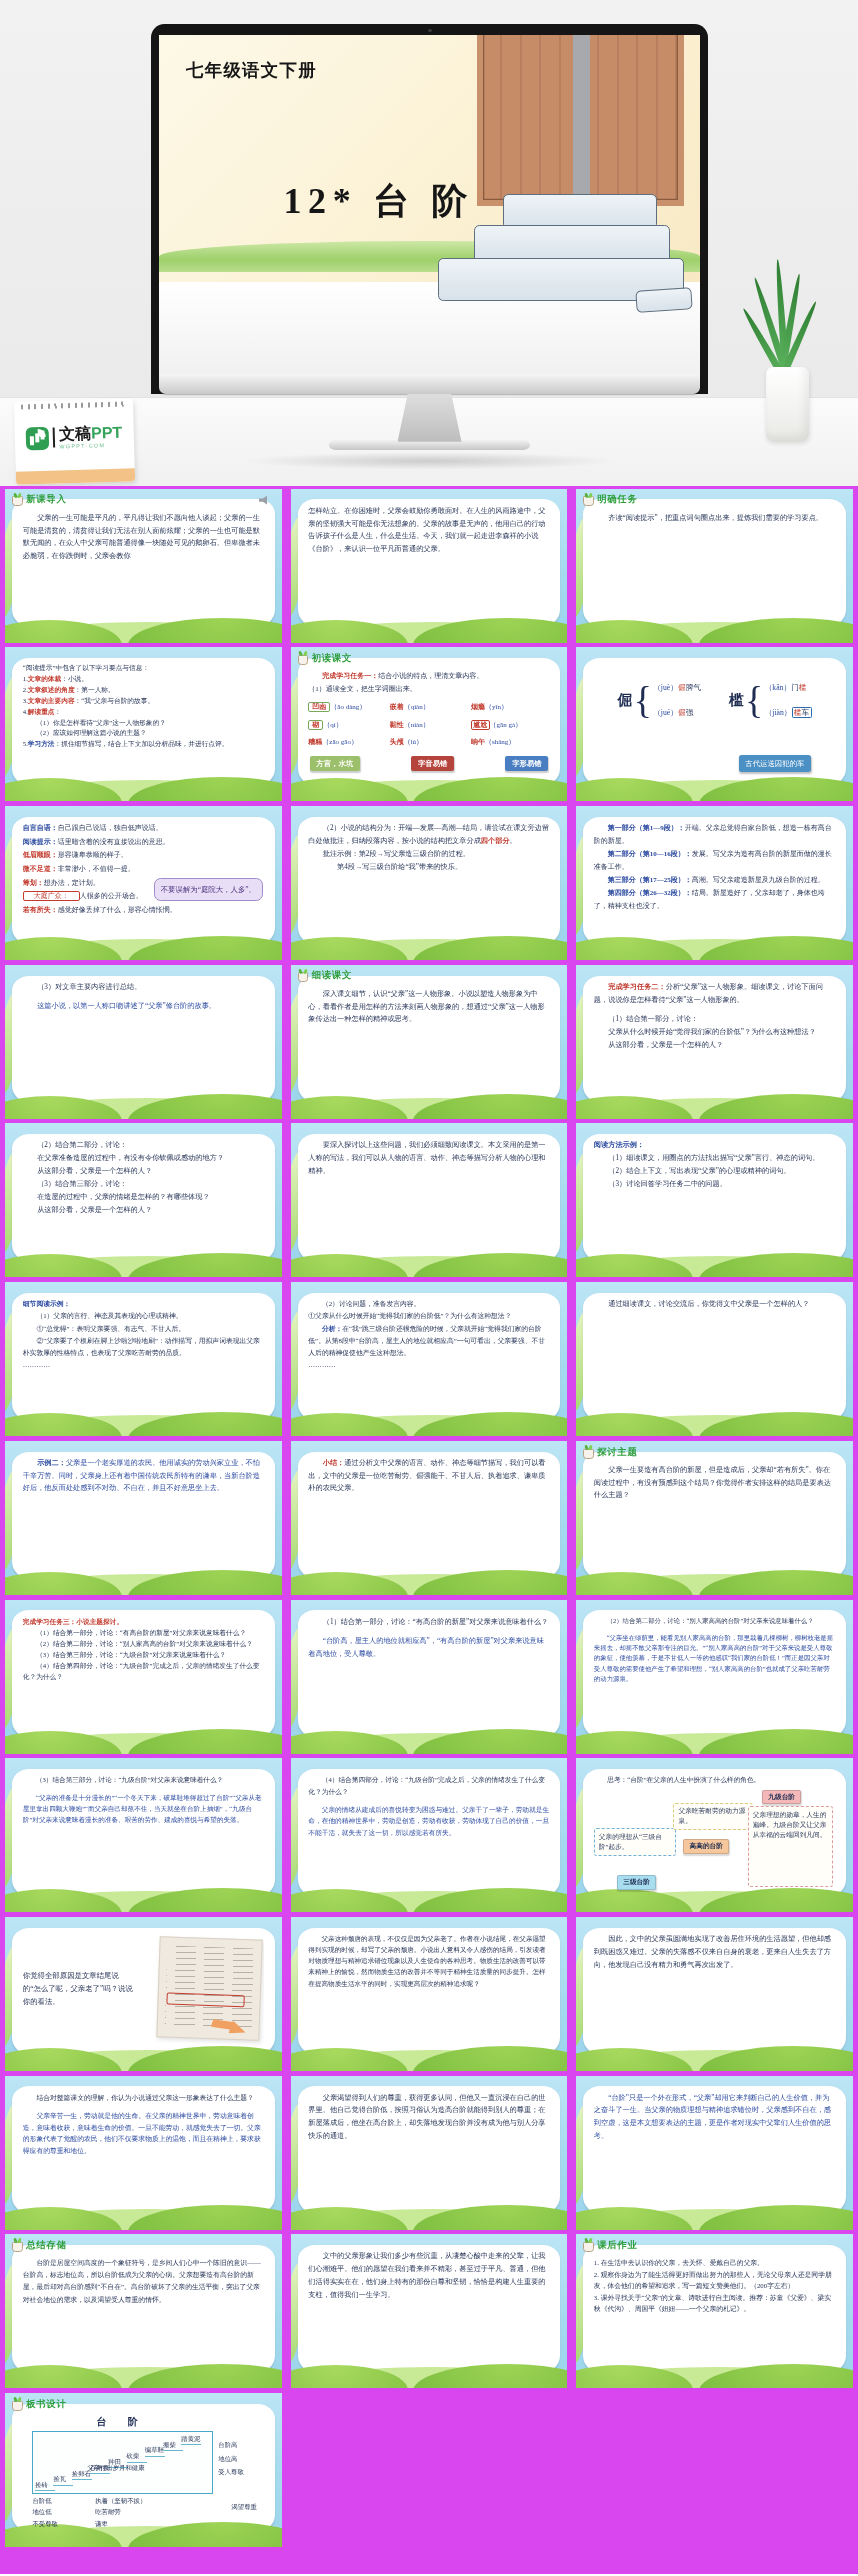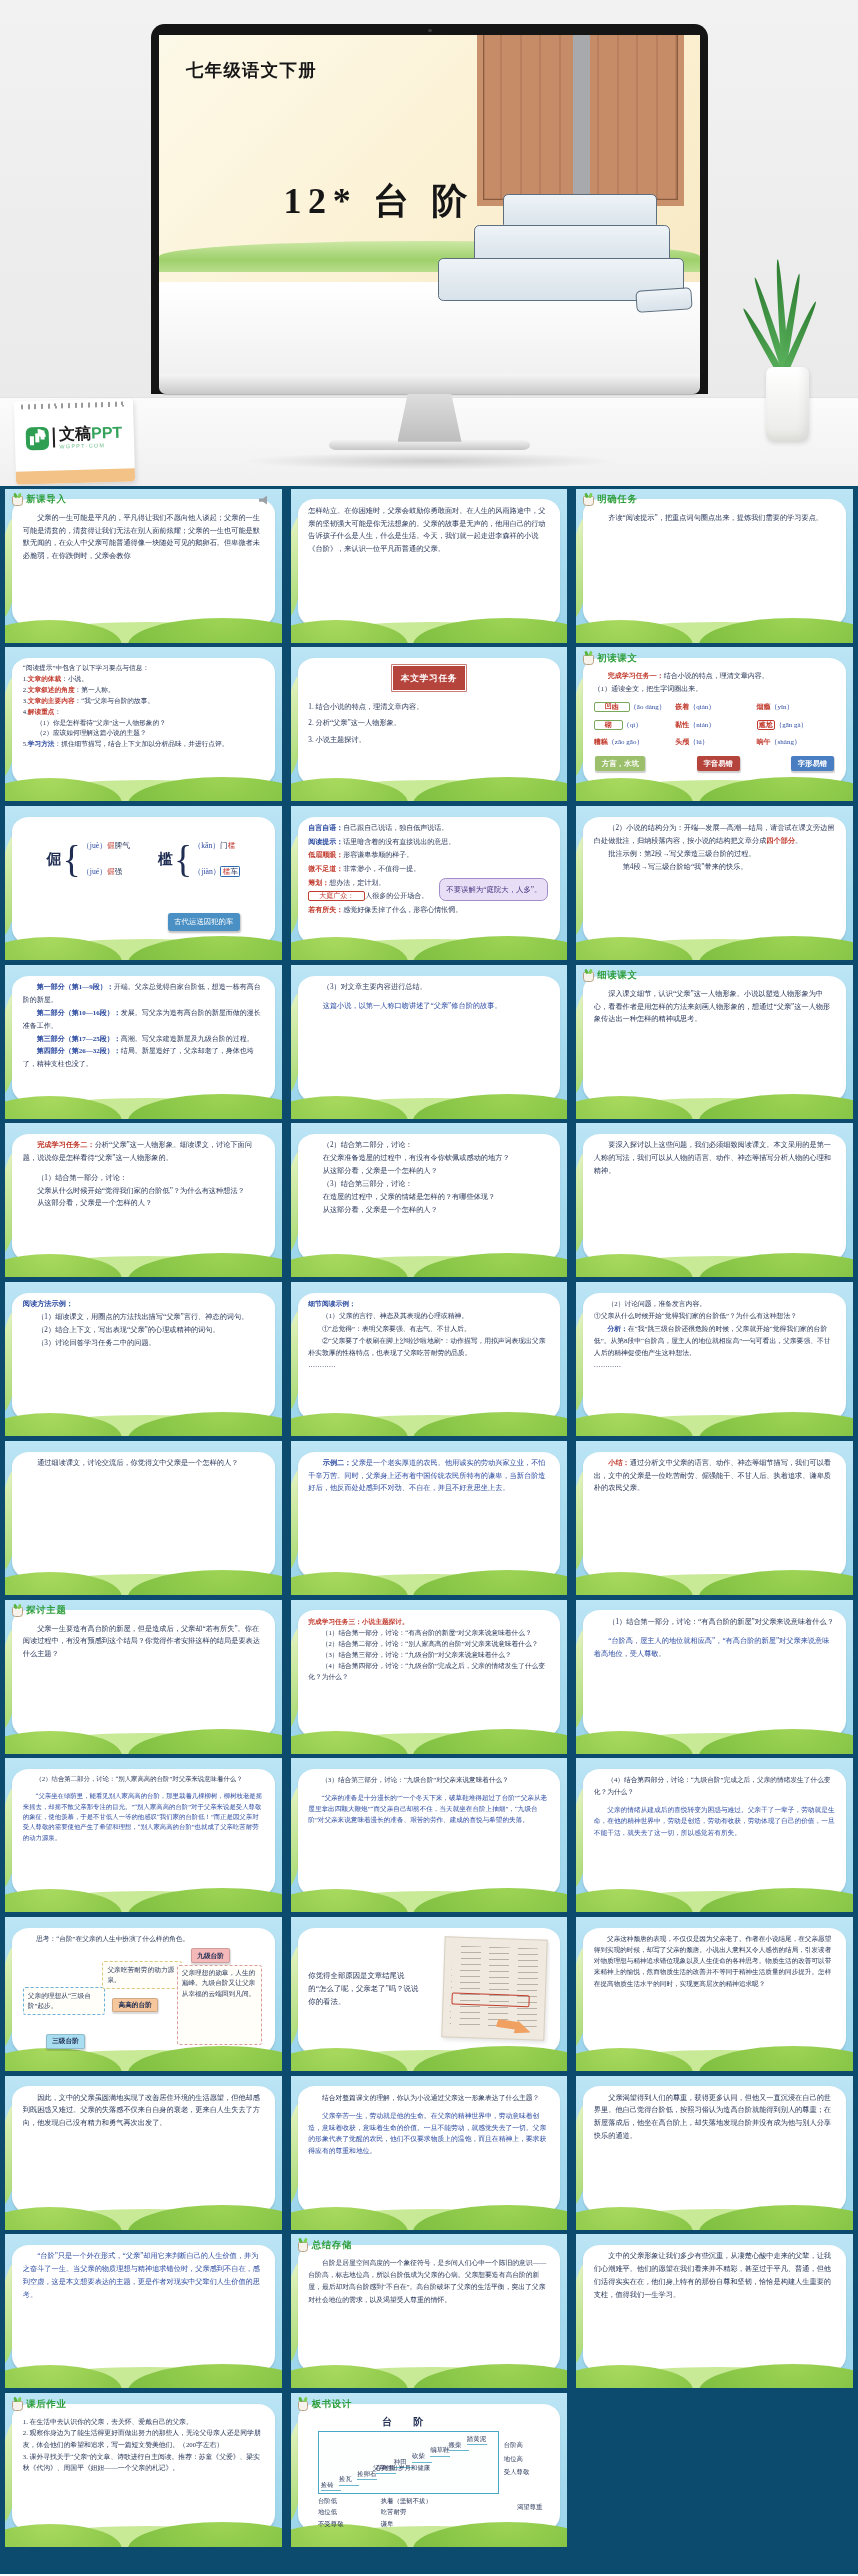--- a/index.html
+++ b/index.html
@@ -44,21 +44,21 @@
   .plant{position:absolute;right:31px;top:287px;width:80px;height:176px;}
   .vase{position:absolute;bottom:21.5px;left:19px;width:43px;height:75px;background:linear-gradient(#ffffff,#e9e9e6);border-radius:6.7px 6.7px 8.7px 8.7px;box-shadow:inset -4px -5.4px 9.4px rgba(0,0,0,.07),0.7px 2px 4px rgba(0,0,0,.10);}
   .lf{position:absolute;width:7.4px;height:101px;background:linear-gradient(#2e7d32,#5cb45e);border-radius:50% 50% 45% 45%/95% 95% 5% 5%;}
   .lf1{left:20px;bottom:87px;transform:rotate(-18deg);}
   .lf2{left:31px;bottom:93px;transform:rotate(-4deg);height:111px;}
   .lf3{left:40px;bottom:89px;transform:rotate(10deg);}
   .lf4{left:13.4px;bottom:80px;transform:rotate(-30deg);height:80px;}
   .lf5{left:48px;bottom:80px;transform:rotate(24deg);height:85px;}
 
   
-  .grid{display:grid;grid-template-columns:repeat(3,1fr);gap:4.7px 9.4px;padding:2.7px 5.4px 27px 5.4px;background:#0c4a6e;}
+  .grid{display:grid;grid-template-columns:repeat(3,1fr);gap:4.7px 9.4px;padding:2.7px 5.4px 27px 5.4px;background:#d946ef;}
   .slide{position:relative;height:154px;background:linear-gradient(180deg,#bce5f5 0%,#a5daee 55%,#9ad4ec 100%);overflow:hidden;}
   .panel{position:absolute;left:2.5%;right:2.5%;top:7%;bottom:10%;background:#fff;border-radius:17.4px 17.4px 19px 19px/14.8px 14.8px 17.4px 17.4px;box-shadow:0 1.3px 2px rgba(0,0,0,.10);}
   .sliver{position:absolute;left:-6.7px;top:18%;width:20px;height:66%;background:linear-gradient(#e4f4c2,#a9da72);border-radius:50%;transform:rotate(7deg);}
   .hill{position:absolute;border-radius:50%;}
   .h0{bottom:-31px;left:-6%;width:115%;height:52px;background:#c8e996;}
   .h1{bottom:-27px;left:-27px;width:52%;height:50px;background:radial-gradient(ellipse at 50% 0,#a9da5f,#7fbf3f);}
   .h2{bottom:-29.5px;right:-34px;width:68%;height:54px;background:radial-gradient(ellipse at 50% 0,#9ed455,#74b83a);}
   .hdr{position:absolute;top:4.7px;left:6.7px;display:flex;align-items:flex-end;gap:3.4px;z-index:4;}
   .hdr-t{font-weight:bold;font-size:9.4px;color:#2e9e3c;letter-spacing:0.7px;}
   .pot{position:relative;width:8.7px;height:8px;background:#f7f3ec;border:0.7px solid #b9a284;border-radius:1.3px 1.3px 3.4px 3.4px;}
@@ -75,21 +75,21 @@
   .sg-rb{color:#c23b2e;font-weight:bold;}
   .sg-b{color:#2b4aa0;}
   .sg-bb{color:#2b4aa0;font-weight:bold;}
   .sg-boxr{color:#c23b2e;border:0.7px solid #c23b2e;border-radius:2px;padding:0 10px;}
   .badge{display:block;margin:1.3px auto 8px;width:max-content;background:#b5443c;color:#fff;font-weight:bold;padding:2px 8px;font-size:8.7px;border:1.3px solid #fff;box-shadow:0 0 0 0.7px #b5443c;letter-spacing:0.7px;}
   
   .vgrid{display:grid;grid-template-columns:repeat(3,1fr);gap:5.4px 2.7px;margin-top:5.4px;}
   .ventry{white-space:nowrap;}
   .vw{color:#c23b2e;font-weight:bold;}
   .vp{color:#2b4aa0;font-style:normal;}
-  .vb-g .vw{border:0.7px solid #7aa85a;border-radius:2px;padding:0 10px;margin-top:24px;}
+  .vb-g .vw{border:0.7px solid #7aa85a;border-radius:2px;padding:0 3px;margin-top:24px;}
   .vb-r .vw{border:0.7px solid #c23b2e;border-radius:2px;padding:0 1.3px;}
   .vtags{display:flex;justify-content:space-between;margin-top:6.7px;padding:0 1.3px;}
   .vtag{color:#fff;font-weight:bold;font-size:7.4px;padding:1.3px 6.7px;border-radius:2px;box-shadow:0.7px 1.3px 1.3px rgba(0,0,0,.2);text-align:center;}
   
   .prow{display:flex;justify-content:center;gap:28px;margin-top:17.4px;}
   .pgroup{display:flex;align-items:center;gap:1.3px;}
   .pbig{font-size:14.8px;font-weight:bold;color:#1f2d52;}
   .pbrace{font-size:38px;font-weight:200;color:#1f2d52;line-height:1;}
   .pcol{display:flex;flex-direction:column;gap:12px;font-size:7.7px;}
   .pp{color:#2b4aa0;}
@@ -239,33 +239,20 @@
           <p class="p"><span class="sg-k">（2）应该如何理解这篇小说的主题？</span></p>
           <p class="p ni"><span class="sg-k">5.</span><span class="sg-bb">学习方法</span><span class="sg-k">：抓住细节描写，结合上下文加以分析品味，并进行点评。</span></p>
         </div>
       </article>
       <article class="slide">
         <div class="sliver"></div>
         <div class="panel"></div>
         <div class="hill h0"></div>
         <div class="hill h1"></div>
         <div class="hill h2"></div>
-        <div class="sbody nohdr" style="line-height: 2.3;">
-          <div class="badge">本文学习任务</div>
-          <p class="p ni"><span class="sg-k">1. 结合小说的特点，理清文章内容。</span></p>
-          <p class="p ni"><span class="sg-k">2. 分析“父亲”这一人物形象。</span></p>
-          <p class="p ni"><span class="sg-k">3. 小说主题探讨。</span></p>
-        </div>
-      </article>
-      <article class="slide">
-        <div class="sliver"></div>
-        <div class="panel"></div>
-        <div class="hill h0"></div>
-        <div class="hill h1"></div>
-        <div class="hill h2"></div>
         <div class="hdr">
           <span class="pot"></span>
           <span class="hdr-t">初读课文</span>
         </div>
         <div class="sbody" style="font-size: 7px;">
           <p class="p"><span class="sg-rb">完成学习任务一：</span><span class="sg-k">结合小说的特点，理清文章内容。</span></p>
           <p class="p ni"><span class="sg-k">（1）通读全文，把生字词圈出来。</span></p>
           <div class="vgrid">
             <span class="ventry vb-g"><b class="vw">凹凼</b><i class="vp">（āo dàng）</i></span>
             <span class="ventry"><b class="vw">嵌着</b><i class="vp">（qiàn）</i></span>

